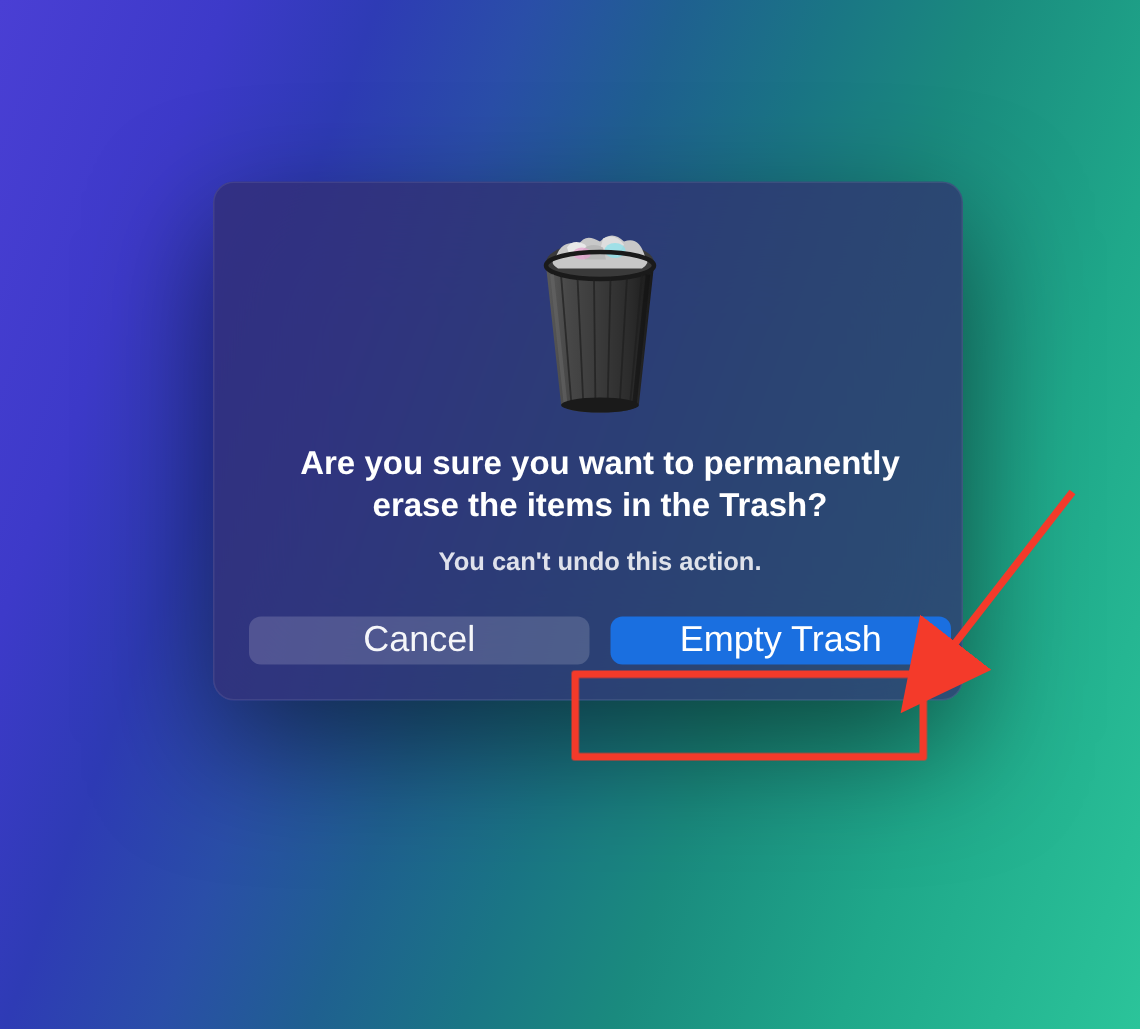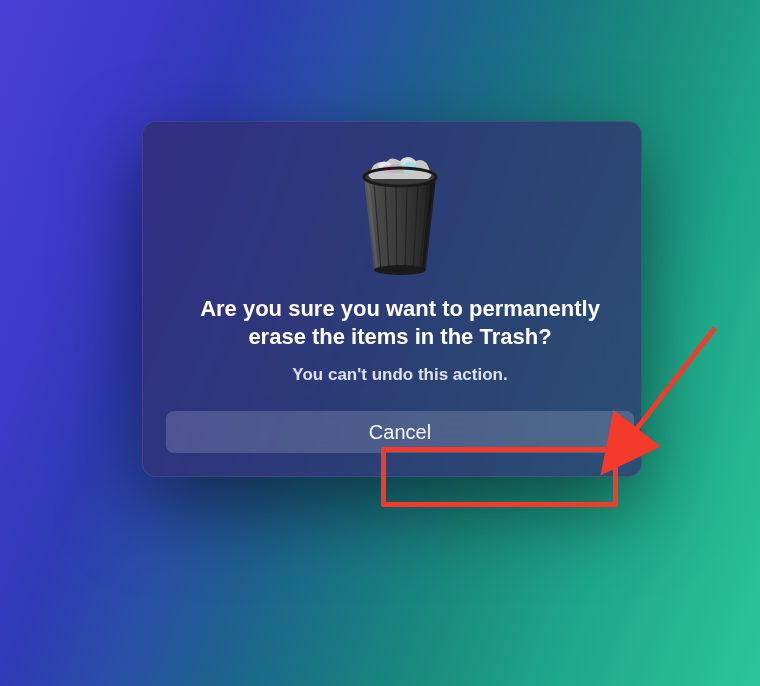--- a/index.html
+++ b/index.html
@@ -63,23 +63,23 @@
       font-weight: 700;
       color: rgba(255,255,255,0.85);
       margin-bottom: 26px;
     }
     .button-row {
       display: flex;
       gap: 14px;
     }
     .btn {
       flex: 1;
-      height: 42px;
+      height: 32px;
       border-radius: 8px;
-      font-size: 20px;
+      font-size: 24px;
       font-weight: 400;
       border: none;
       cursor: pointer;
       display: flex;
       align-items: center;
       justify-content: center;
     }
     .btn-cancel {
       background: rgba(255,255,255,0.16);
       color: rgba(255,255,255,0.95);
@@ -140,20 +140,21 @@
         </linearGradient>
       </defs>
     </svg>
   </div>
 
   <div class="dialog-title">Are you sure you want to permanently erase the items in the Trash?</div>
   <div class="dialog-subtitle">You can't undo this action.</div>
 
   <div class="button-row">
     <button class="btn btn-cancel">Cancel</button>
+    <button class="btn btn-primary">Empty Trash</button>
   </div>
 </div>
 
 <div class="highlight-box" style="left: 381px; top: 447px; width: 237px; height: 60px;"></div>
 
 <svg class="arrow-annotation" style="left: 600px; top: 320px;" width="130" height="160">
   <defs>
     <marker id="arrowhead" markerWidth="12" markerHeight="12" refX="3" refY="6" orient="auto">
       <path d="M 0 0 L 12 6 L 0 12 Z" fill="#f43a2a"></path>
     </marker>

